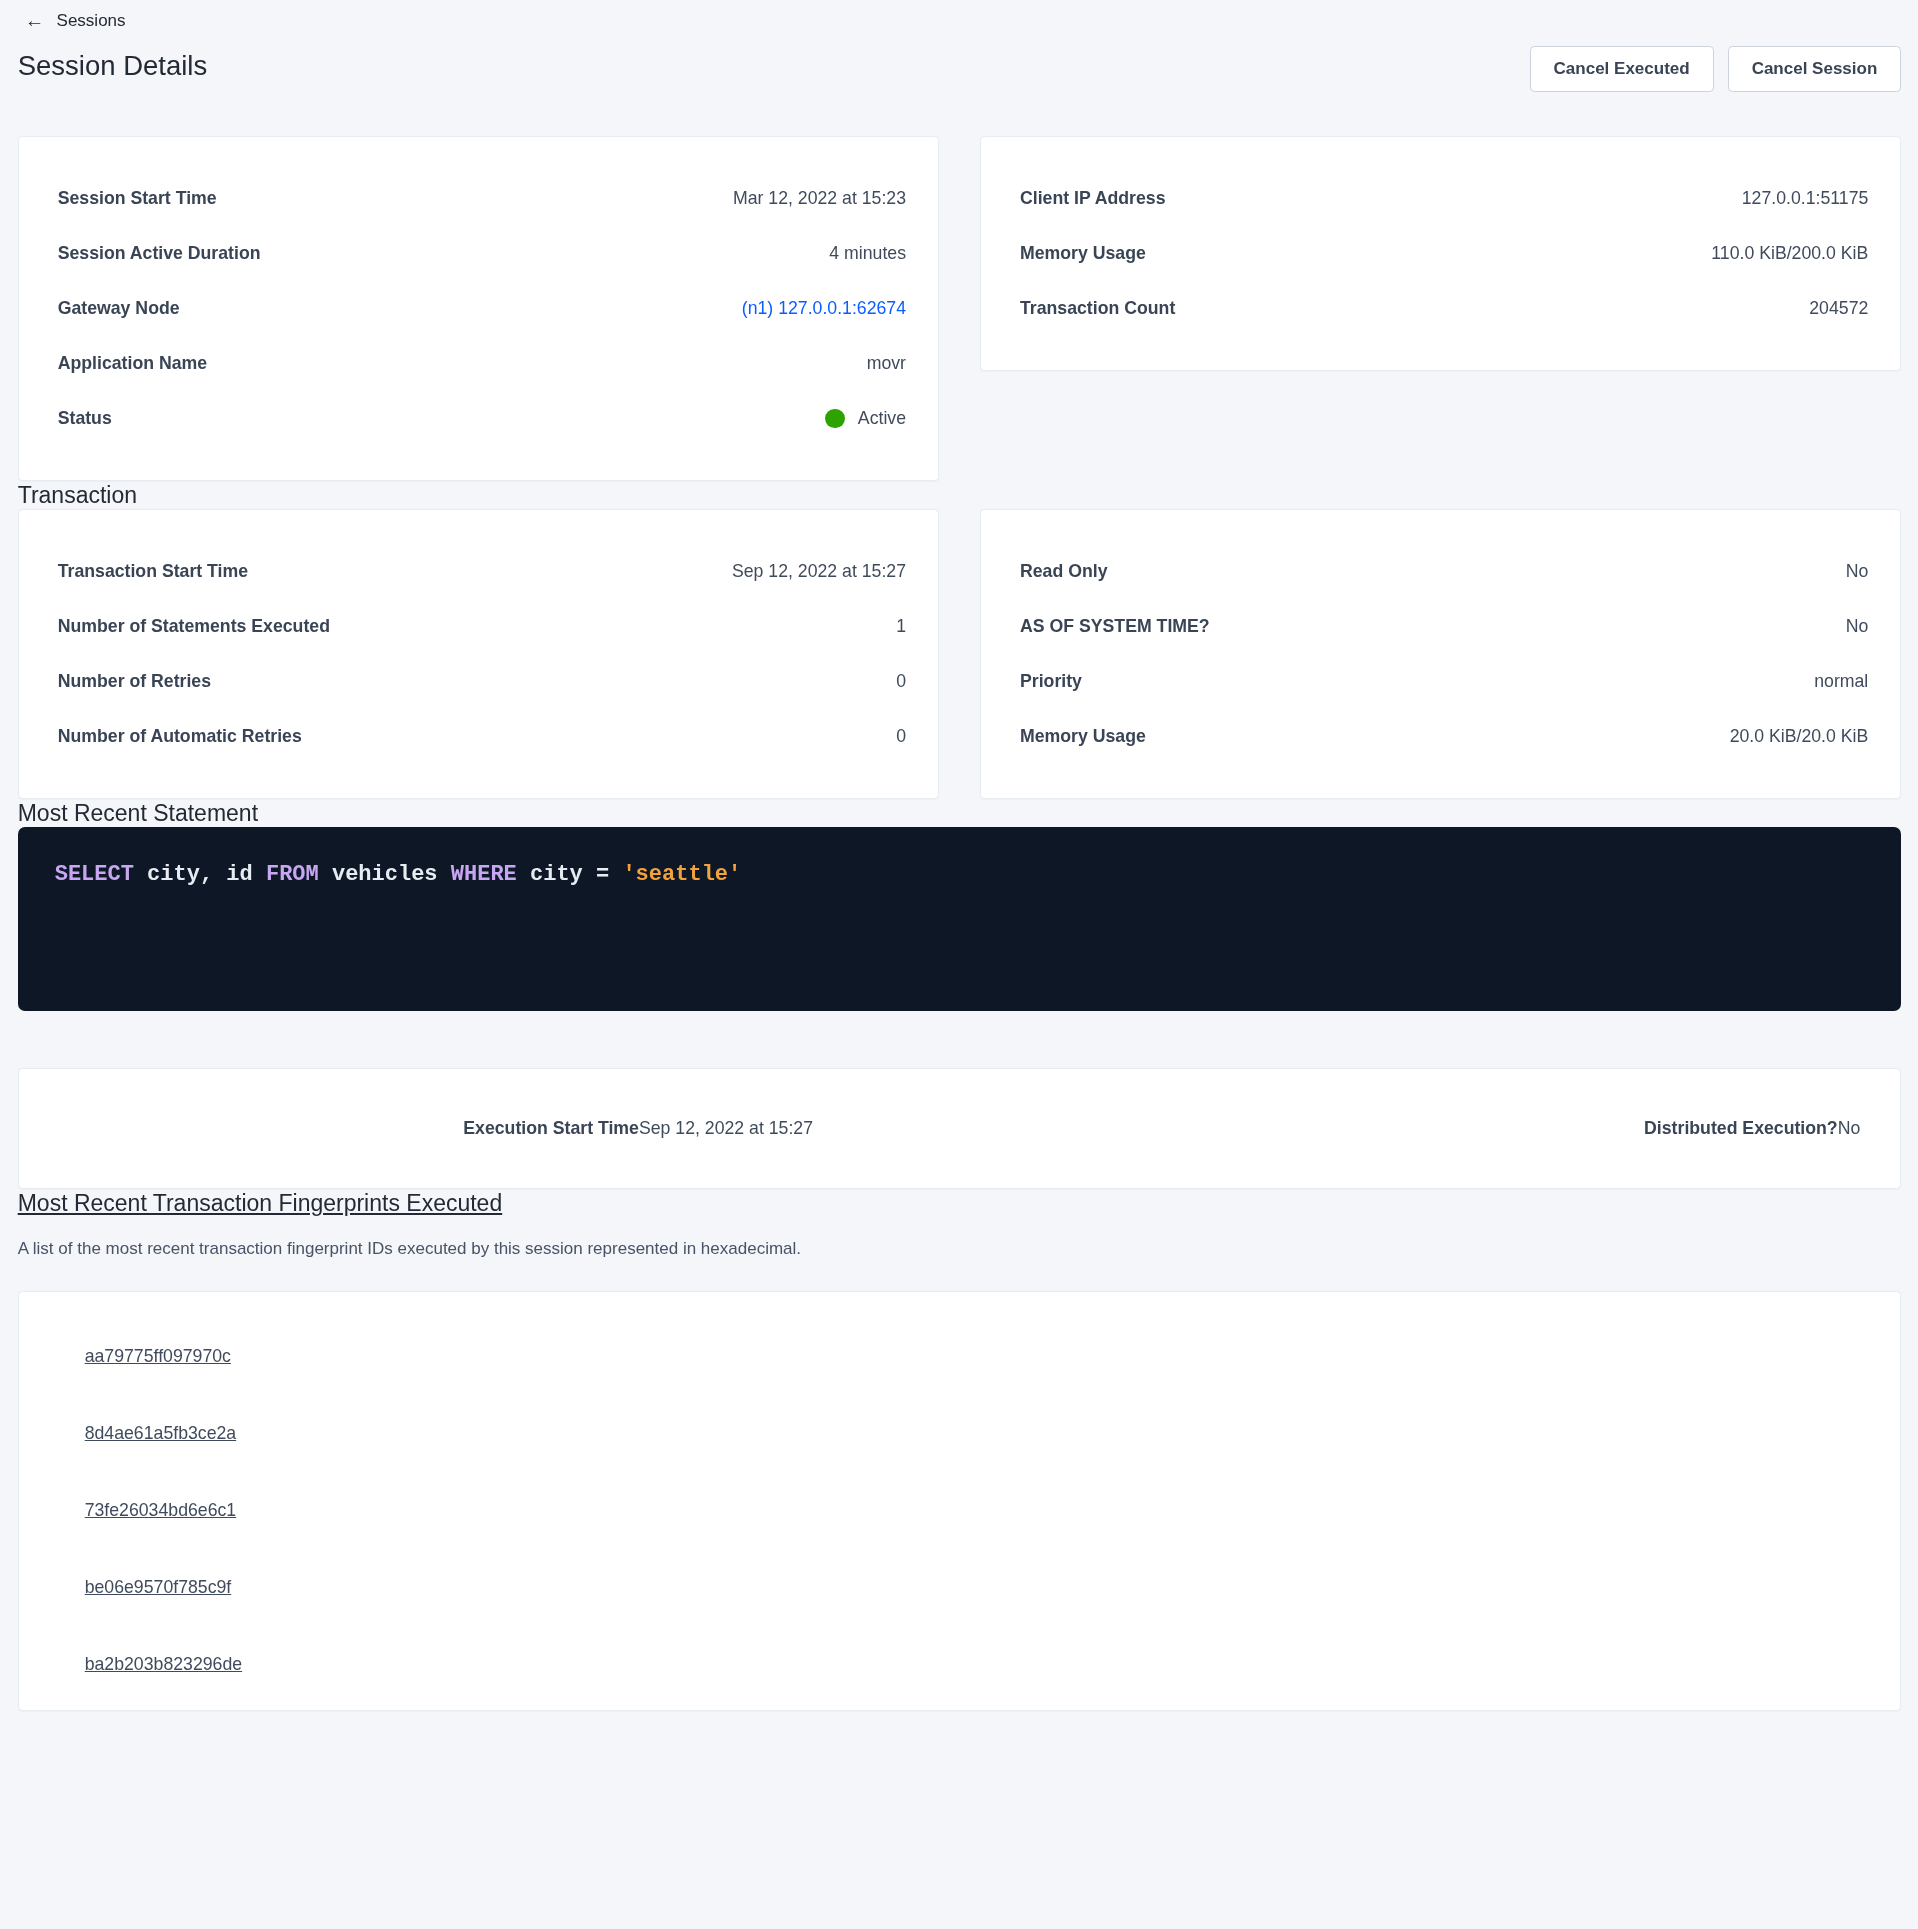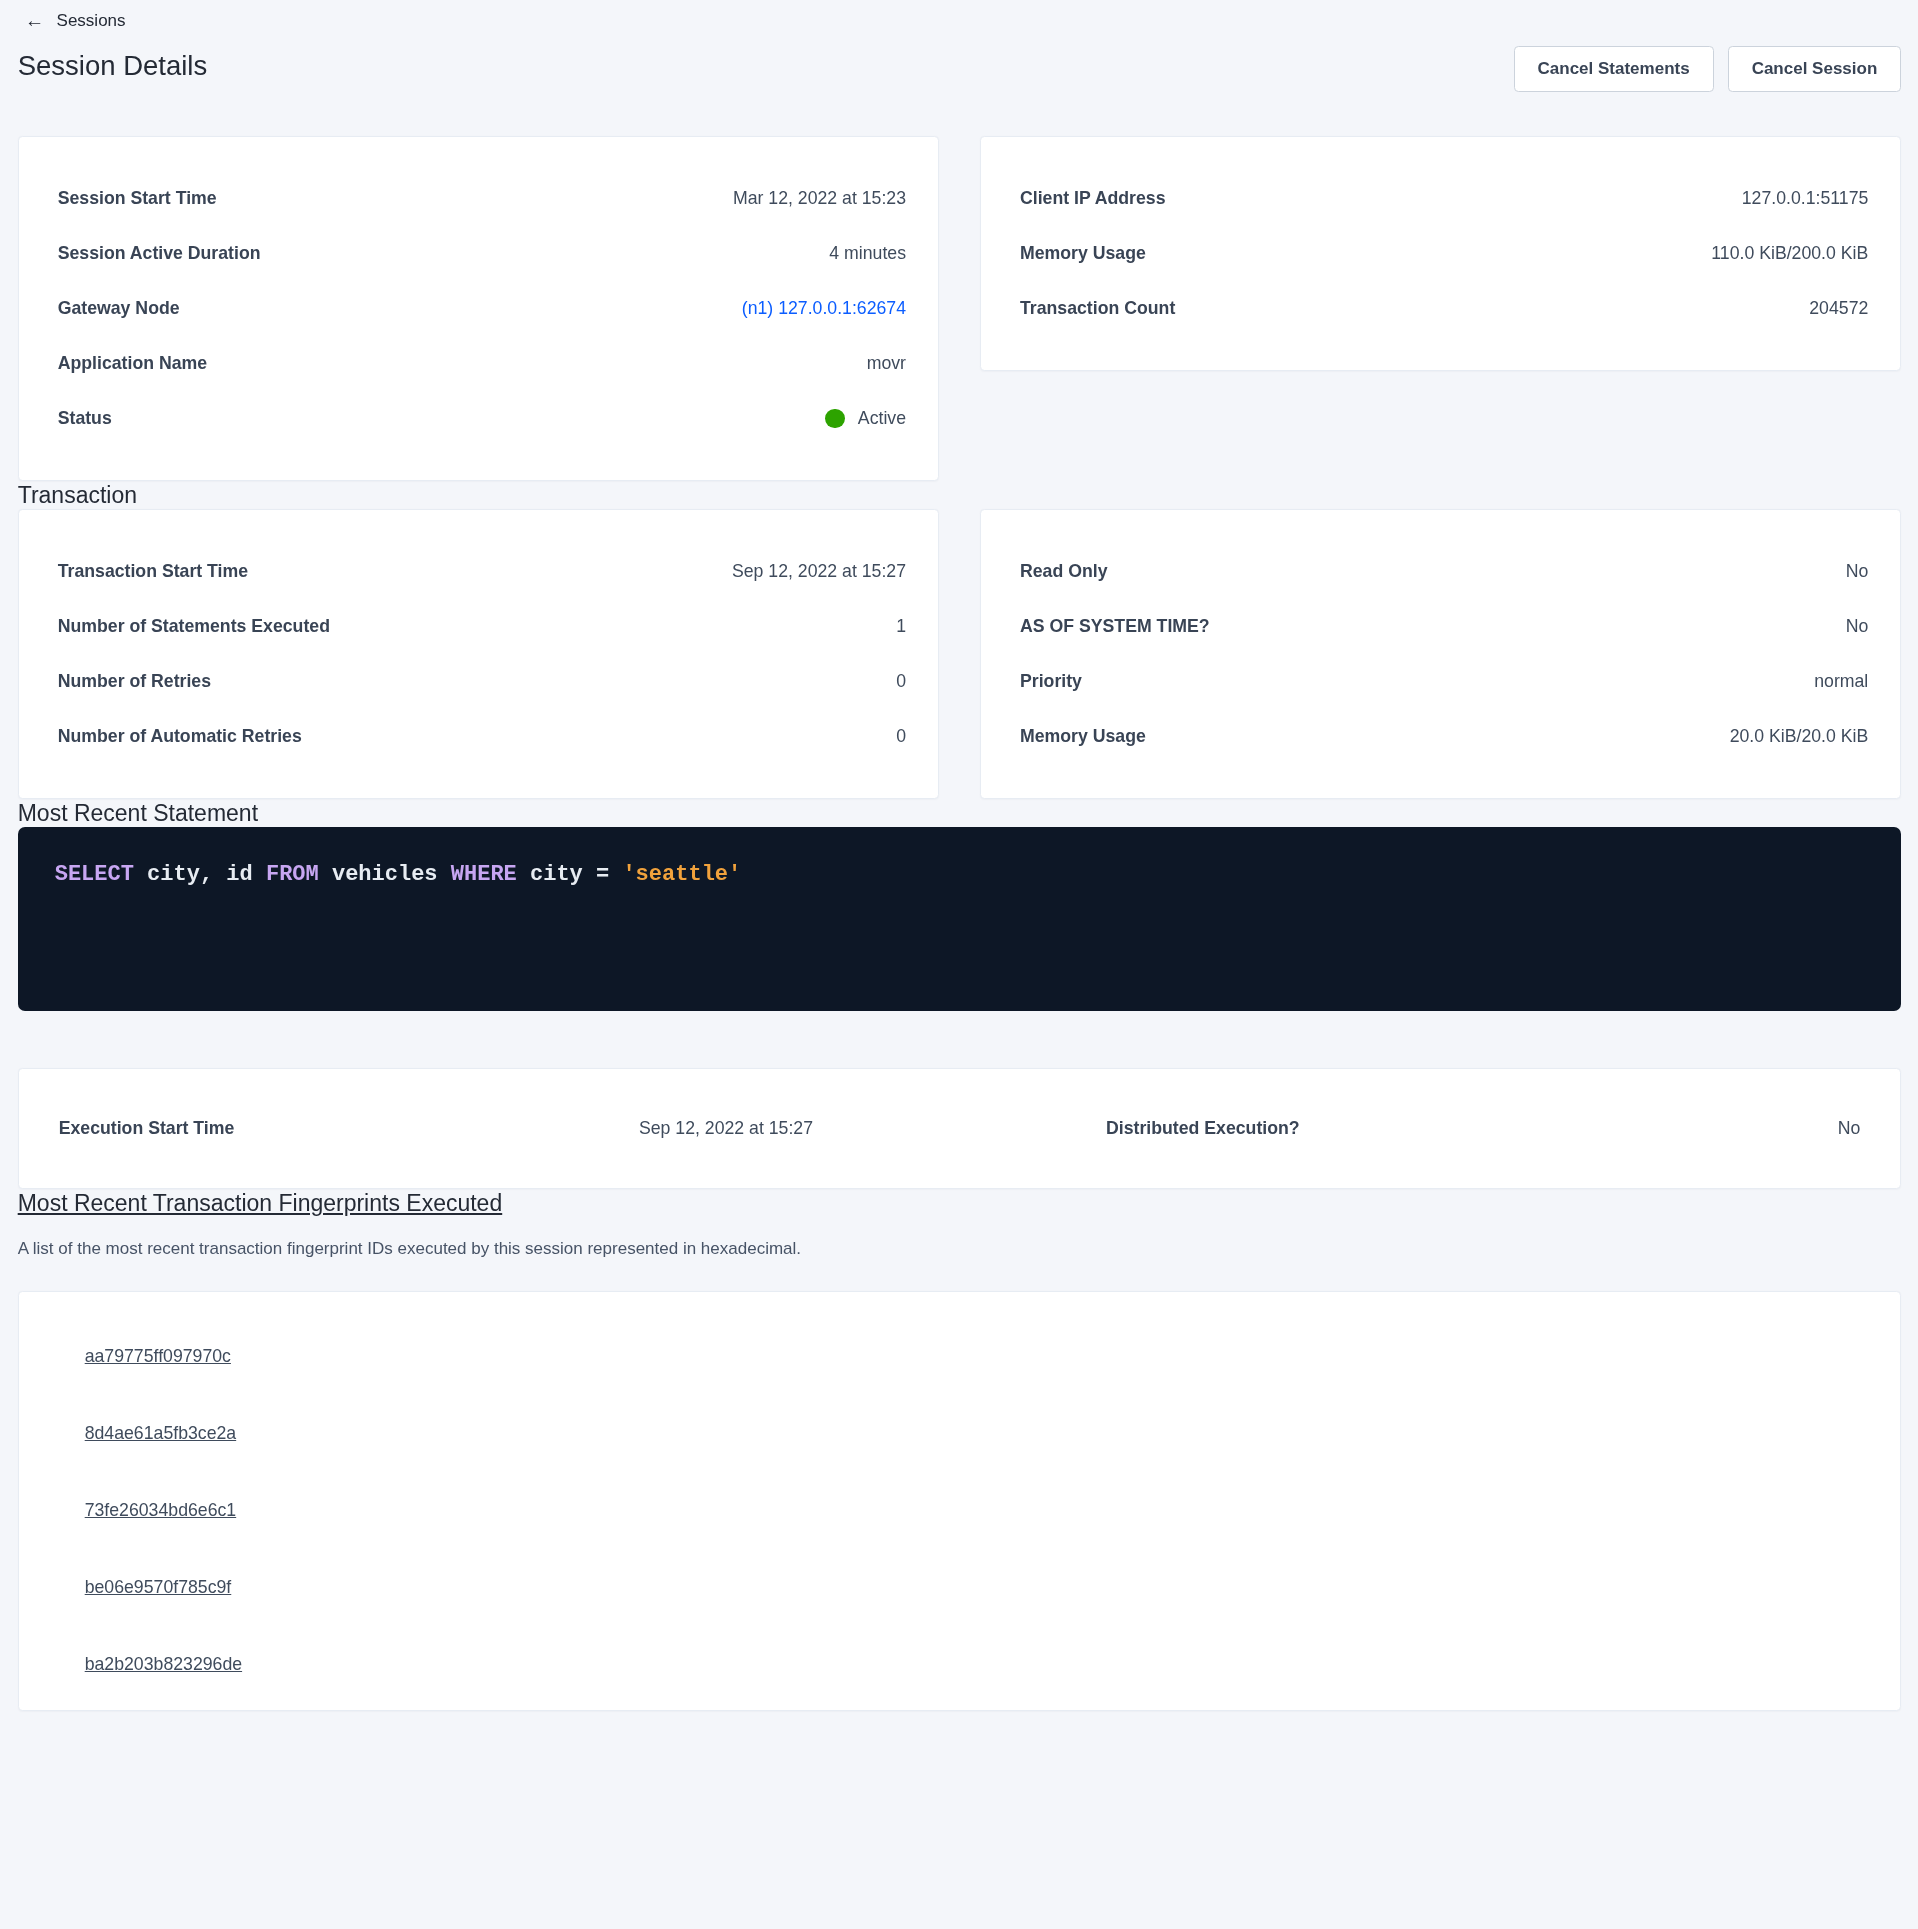--- a/index.html
+++ b/index.html
@@ -69,42 +69,42 @@
   }
   .sql-line .kw{color:var(--sql-keyword);}
   .sql-line .str{color:var(--sql-string);}
 
   
   .exec-card{
     margin-top:57px;height:121px;
     display:grid;grid-template-columns:1fr 1fr;column-gap:293px;
     align-items:center;padding:0 40px;
   }
-  .exec-pair{display:flex;justify-content:space-between;align-items:center;}
+  .exec-pair{display:flex;justify-content:flex-end;align-items:center;}
 
   
   .fp-description{margin:21px 0 32px 0;font-size:17px;line-height:21px;color:#475366;}
   .fp-card{padding:26.6px 0 7px 0;}
   .fp-row{height:77px;display:flex;align-items:center;padding-left:66px;}
   .fp-id{font-size:17.7px;color:var(--value-text);text-decoration:underline;}
 </style>
 </head>
 <body>
 
 <div class="page">
 
   <a class="back-link" href="#">
     <span class="back-arrow">←</span>
     <span>Sessions</span>
   </a>
 
   <div class="header-row">
     <h1 class="page-title">Session Details</h1>
     <div class="actions">
-      <button class="btn">Cancel Statements</button>
+      <button class="btn">Cancel Executed</button>
       <button class="btn">Cancel Session</button>
     </div>
   </div>
 
   
   <div class="two-col row1">
     <div class="card kv-card">
       <div class="kv-row">
         <span class="kv-label">Session Start Time</span>
         <span class="kv-value">Mar 12, 2022 at 15:23</span>

